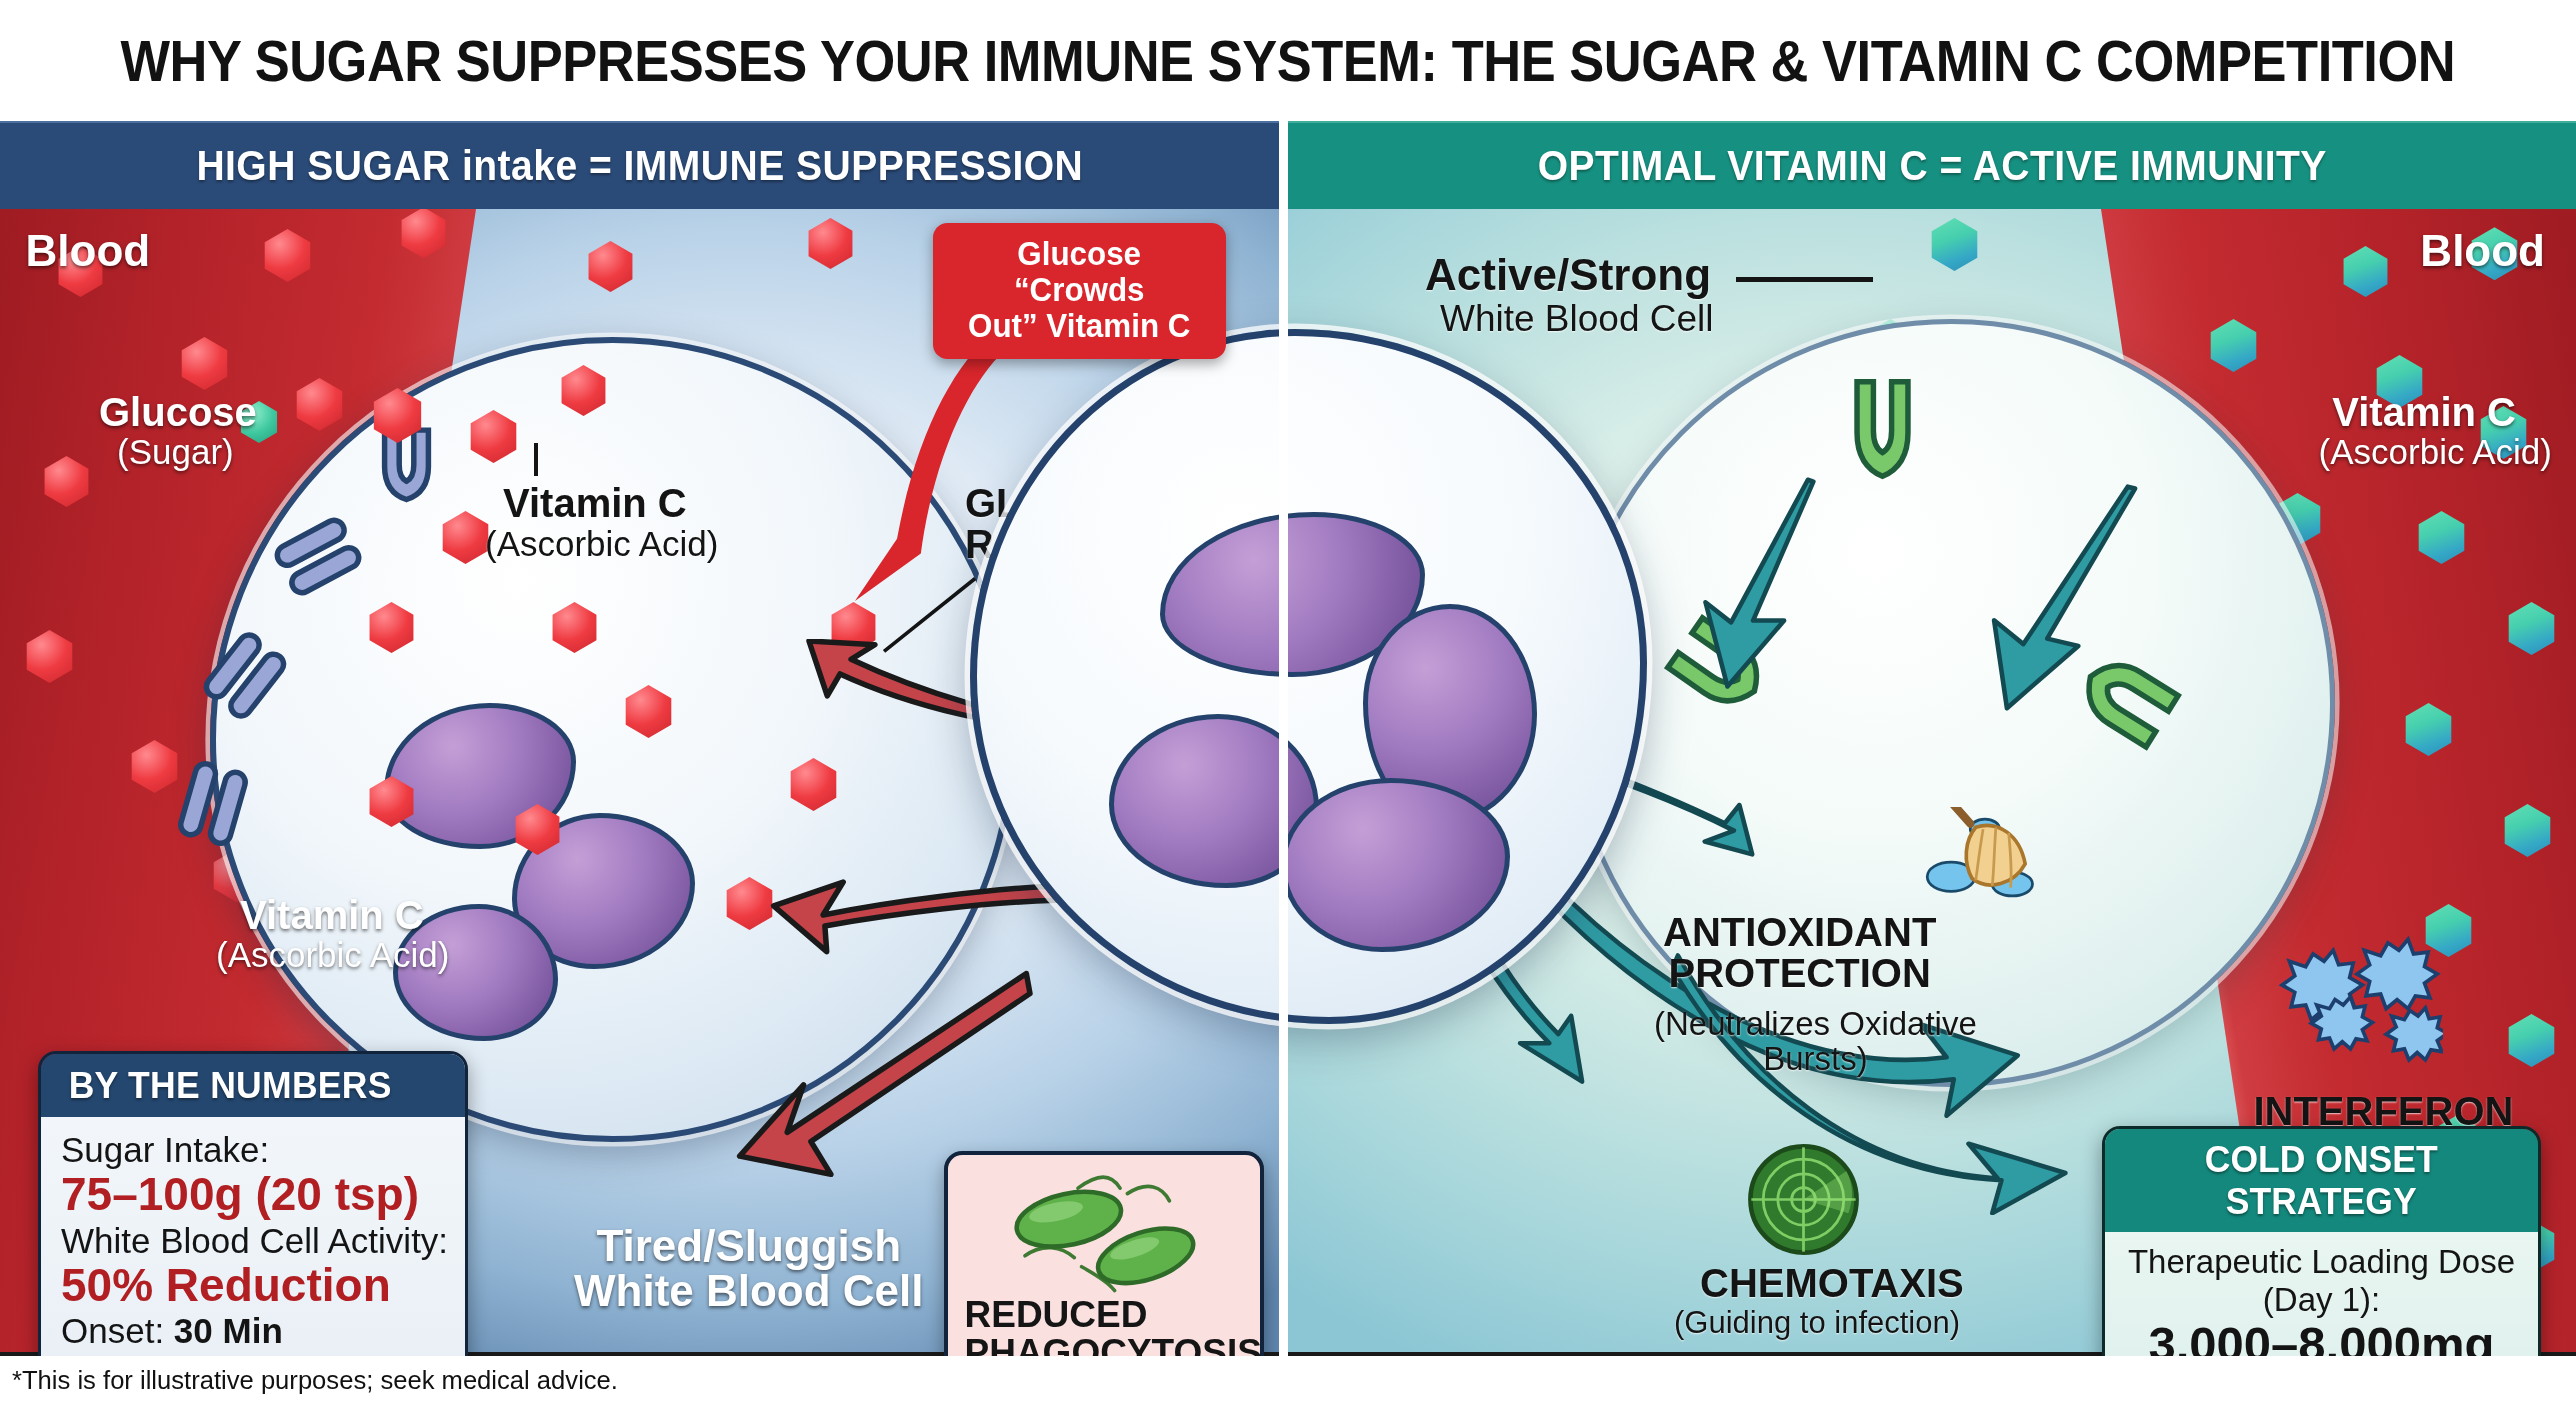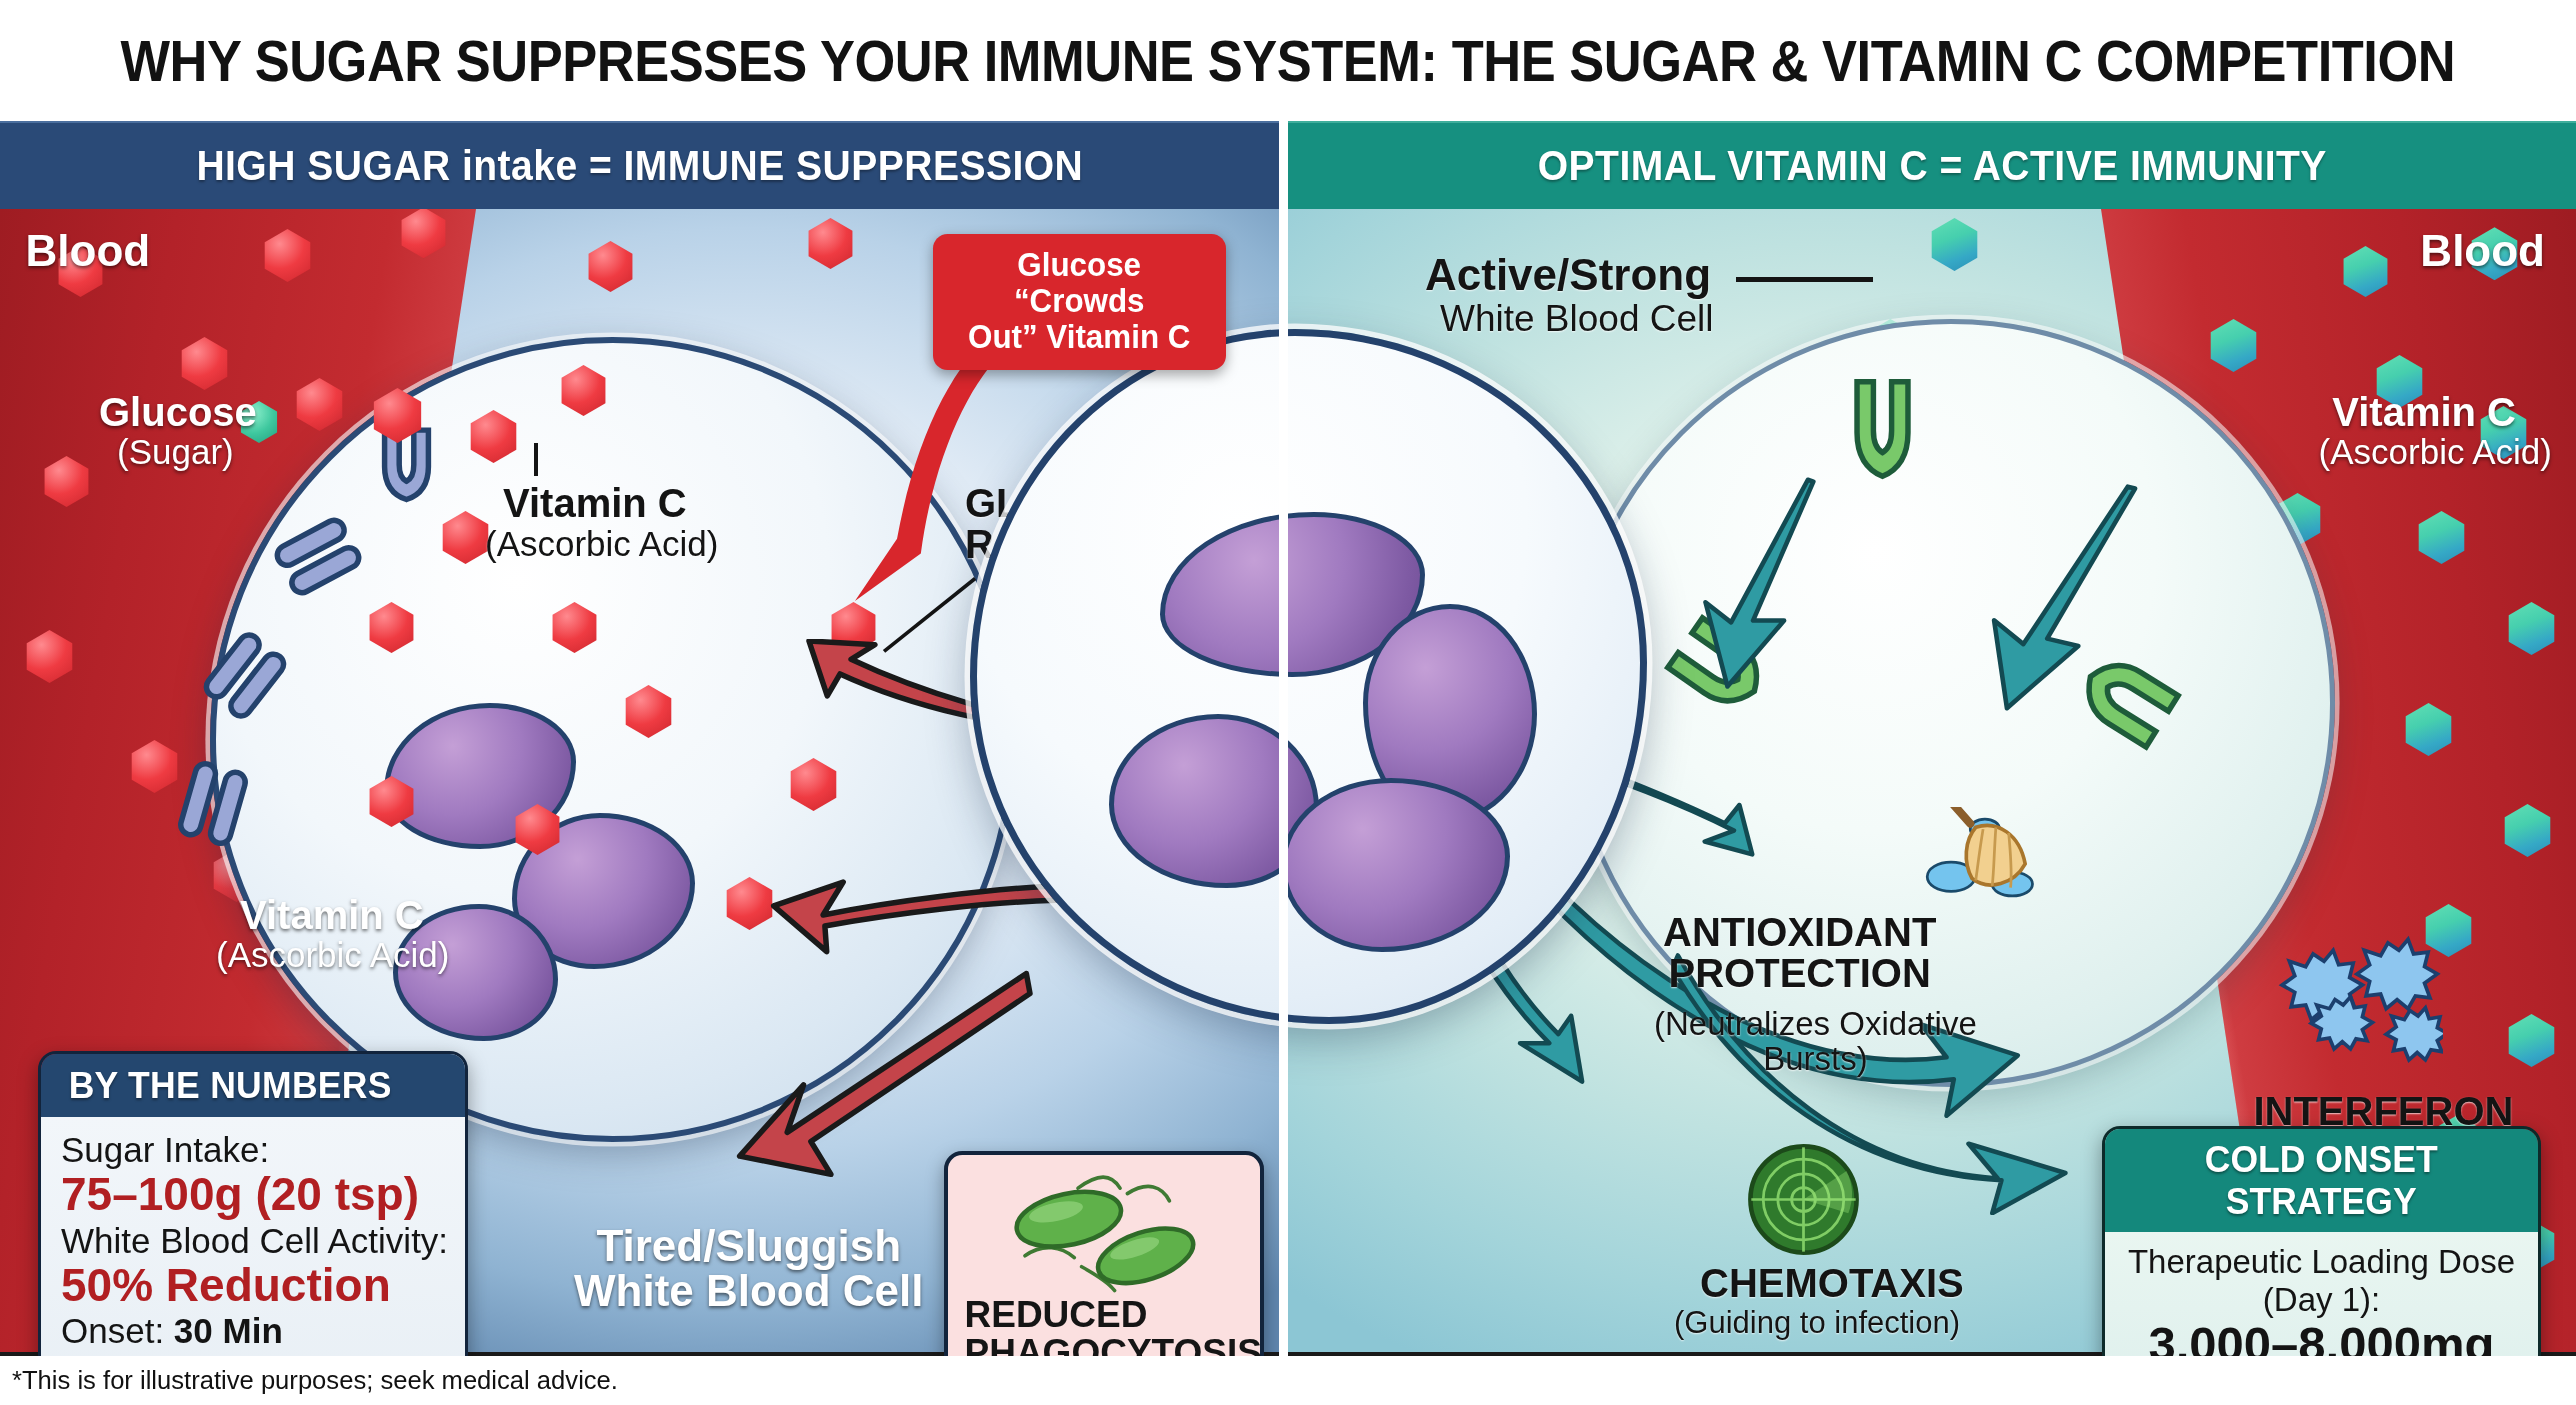--- a/index.html
+++ b/index.html
@@ -298,21 +298,21 @@
         <svg style="position:absolute;left:880px;top:364px;" width="101" height="82" viewBox="0 0 110 90">
           <path d="M4 86 L104 6" stroke="#141414" stroke-width="4" fill="none"></path>
         </svg>
 
         <div class="lbl lbl-main white-t" style="left:574px;top:1015px;font-size:44px;white-space:pre-line;text-align:center;">Tired/Sluggish
 White Blood Cell</div>
 
         <svg style="position:absolute;left:842px;top:101px;z-index:34;" width="165" height="302" viewBox="0 0 180 330">
           <path d="M170 20 C120 60 80 140 60 250 L14 318 L86 266 C100 160 140 78 178 44 Z" fill="#d8262c"></path>
         </svg>
-        <div class="callout" style="left:933px;top:25px;width:293px;">
+        <div class="callout" style="left:933px;top:14px;width:293px;">
           <div class="callout-text">Glucose “Crowds
 Out” Vitamin C</div>
         </div>
 
         <div class="statbox" style="left:38px;top:842px;width:430px;">
           <div class="statbox-head" style="background:#24476f;">
             <div class="statbox-head-text">BY THE NUMBERS</div>
           </div>
           <div class="statbox-body" style="background:linear-gradient(180deg,#f2f6fa 0%,#e8eff5 100%);">
             <div class="st-row">

